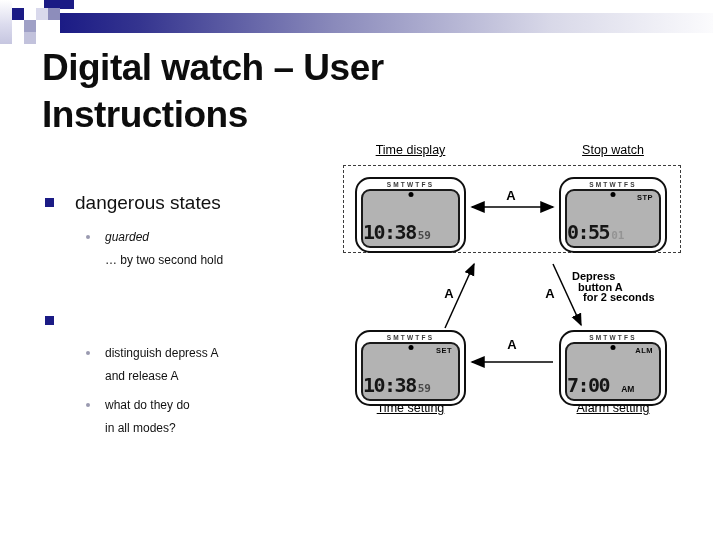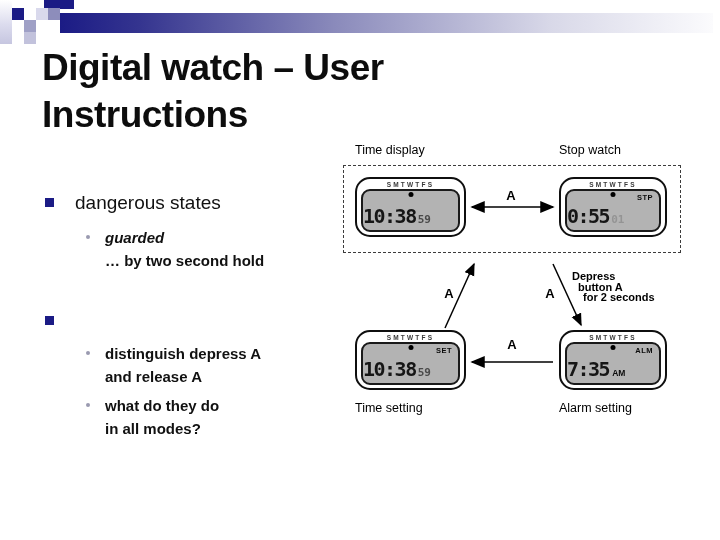--- a/index.html
+++ b/index.html
@@ -20,47 +20,47 @@
     background:linear-gradient(90deg,#1b1b85 0%,#34348f 12%,#8a8abb 42%,#d8d8e8 75%,#fbfbfd 100%);}
   
   .title{position:absolute;left:42px;top:44px;width:480px;
     font-size:37px;font-weight:bold;line-height:47px;letter-spacing:-0.5px;color:#0d0d0d;}
   
   .b-item{position:absolute;left:45px;display:flex;align-items:flex-start;}
   .b-sq{width:9px;height:9px;background:#1b1b85;margin-top:6px;flex:none;}
   .b-label{margin-left:21px;font-size:19px;color:#111;white-space:nowrap;text-align:center;}
   .sub{position:absolute;left:86px;display:flex;align-items:flex-start;}
   .sub-dot{width:4px;height:4px;border-radius:50%;background:#9a9ab0;margin-top:9px;flex:none;}
-  .sub-text{margin-left:15px;font-size:15px;line-height:23px;color:#111;white-space:nowrap;font-weight:bold;}
+  .sub-text{margin-left:15px;font-size:12px;line-height:23px;color:#111;white-space:nowrap;}
   .it{font-style:italic;}
   
   .dash-box{position:absolute;left:343px;top:165px;width:338px;height:88px;
     border:1.6px dashed #3c3c3c;box-sizing:border-box;}
-  .dlabel{position:absolute;font-size:12.5px;color:#000;white-space:nowrap;}
+  .dlabel{position:absolute;font-size:12.5px;color:#000;text-align:center;white-space:nowrap;text-decoration:underline;}
   .alabel{position:absolute;font-size:13px;font-weight:bold;width:16px;text-align:center;color:#000;}
   .depress{position:absolute;left:572px;top:271px;font-size:11px;font-weight:bold;line-height:10.5px;color:#000;white-space:nowrap;}
   .depress .l2{margin-left:6px;}
   .depress .l3{margin-left:11px;}
   .arrows{position:absolute;left:330px;top:130px;width:390px;height:300px;}
   
-  .watch{position:absolute;width:111px;height:60px;background:#fff;border:2.5px solid #0f0f0f;
+  .watch{position:absolute;width:111px;height:76px;background:#fff;border:2.5px solid #0f0f0f;
     border-radius:15px;box-sizing:border-box;}
   .days{position:absolute;top:2px;left:0;right:0;text-align:center;
     font-size:6.5px;font-weight:bold;letter-spacing:2.2px;color:#3a3a3a;}
   .lcd{position:absolute;left:4px;right:4px;top:10px;bottom:3px;background:#b3b3b3;
     border:2px solid #1a1a1a;border-radius:9px;}
   .lcd-dot{position:absolute;top:1px;left:50%;transform:translateX(-50%);
     width:5px;height:5px;background:#000;border-radius:50%;}
   .mode{position:absolute;top:2px;right:6px;font-size:7.5px;font-weight:bold;color:#0a0a0a;letter-spacing:0.5px;}
   .disp{position:absolute;left:0;right:0;bottom:2px;display:flex;align-items:baseline;}
   .big{font-family:"DejaVu Sans Mono",monospace;font-weight:bold;font-size:20px;letter-spacing:-1.5px;color:#161616;}
   .small{font-family:"DejaVu Sans Mono",monospace;font-weight:bold;font-size:11px;margin-left:2px;}
   .small.dark{color:#4a4a4a;}
   .small.faint{color:#949494;}
-  .small.ampm{font-family:"Liberation Sans",sans-serif;font-size:8.5px;color:#0a0a0a;margin-left:3px;}
+  .small.ampm{font-family:"Liberation Sans",sans-serif;font-size:8.5px;color:#0a0a0a;margin-left:12px;}
 </style>
 </head>
 <body>
 
 <div>
   <div class="deco deco-strip"></div>
   <div class="deco deco-topseg"></div>
   <div class="deco deco-sq-navy"></div>
   <div class="deco deco-sq-pale"></div>
   <div class="deco deco-sq-slate"></div>
@@ -143,21 +143,21 @@
     </div>
   </div>
 </div>
 
 <div class="watch" style="left:559px;top:330px;width:108px;">
   <div class="days">SMTWTFS</div>
   <div class="lcd">
     <div class="lcd-dot"></div>
     <div class="mode">ALM</div>
     <div class="disp">
-      <span class="big">7:35</span>
+      <span class="big">7:00</span>
       <span class="small ampm">AM</span>
     </div>
   </div>
 </div>
 
 <svg class="arrows" viewBox="0 0 390 300">
   <defs>
     <marker id="ah" markerWidth="9" markerHeight="8" refX="7.5" refY="3.5" orient="auto-start-reverse">
       <path d="M0,0 L8.5,3.5 L0,7 Z" fill="#000"></path>
     </marker>

